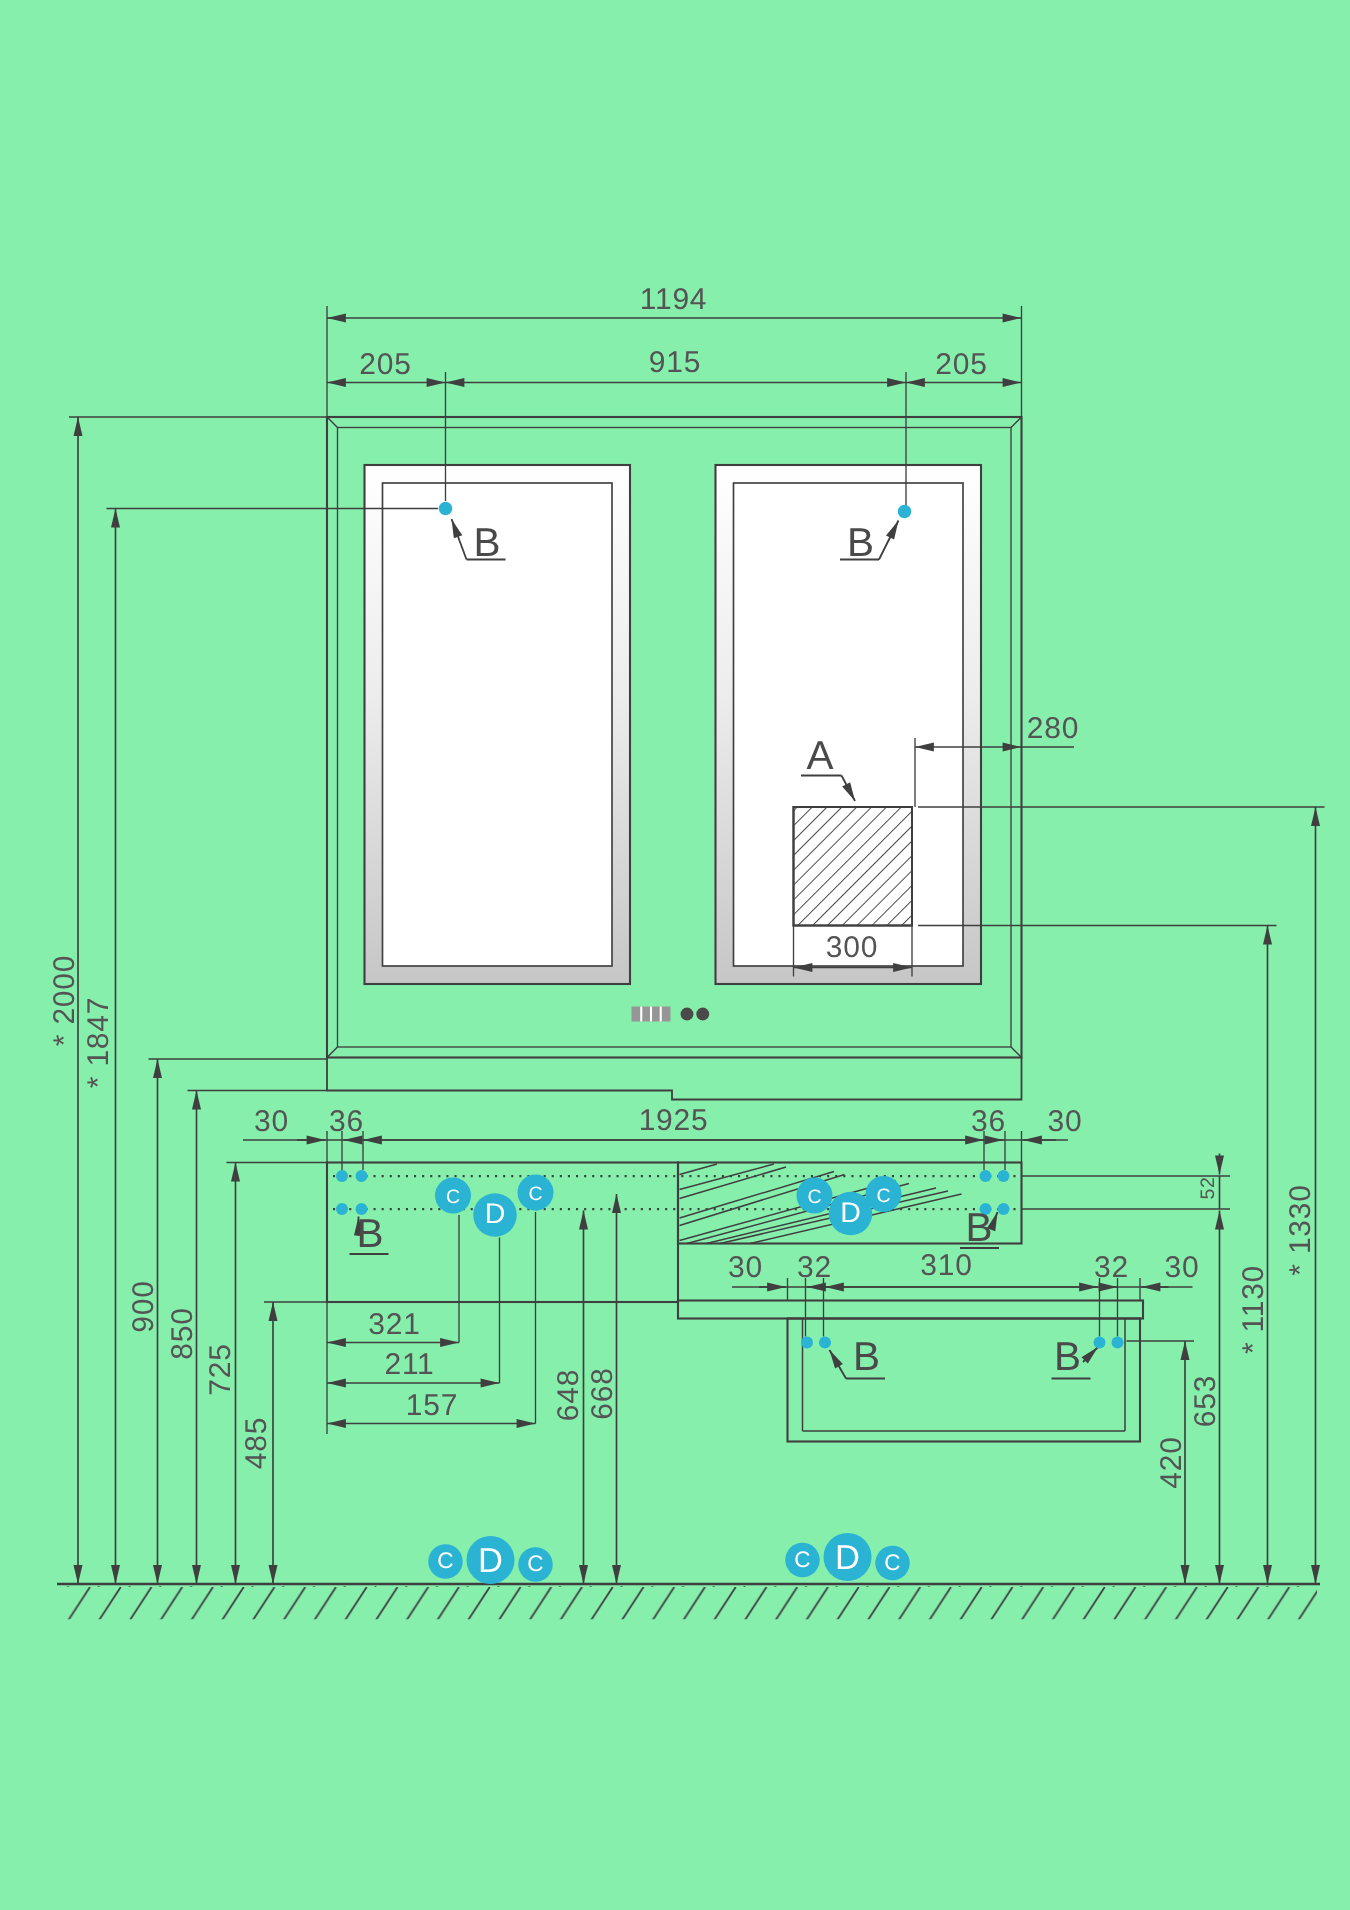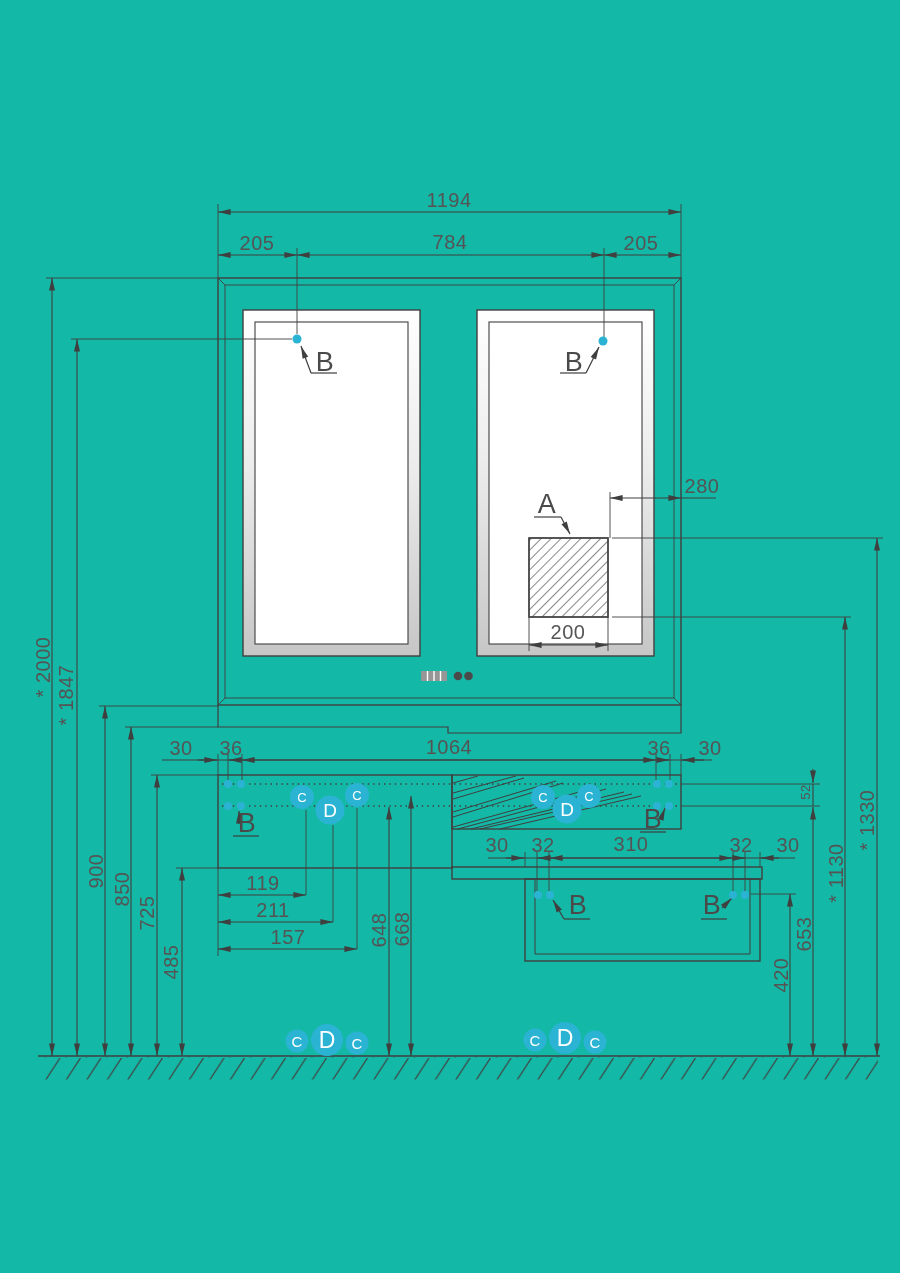--- a/index.html
+++ b/index.html
@@ -1,16 +1,16 @@
 <!DOCTYPE html>
 <html><head>
 <meta charset="utf-8">
 <style>
   html,body{margin:0;padding:0;background:#fff;}
-  #stage{position:relative;width:900px;height:1273px;background:#14b8a6;overflow:hidden;
+  #stage{position:relative;width:900px;height:1273px;background:#86efac;overflow:hidden;
          font-family:"Liberation Sans",sans-serif;color:#545454;}
   #draw{position:absolute;left:0;top:0;}
   .lbl{position:absolute;transform:translate(-50%,-50%);font-size:20px;line-height:1;
        color:#545454;white-space:nowrap;letter-spacing:.5px;}
   .vert{transform:translate(-50%,-50%) rotate(-90deg);}
   .big{font-size:27px;color:#4a4a4a;}
   .sm{font-size:13px;}
   .fit{position:absolute;transform:translate(-50%,-50%);border-radius:50%;
        background:#2bb3d4;display:flex;align-items:center;justify-content:center;
        color:#fff;font-family:"Liberation Sans",sans-serif;line-height:1;}
@@ -219,47 +219,47 @@
         <circle cx="669" cy="806" r="4"></circle>
     <circle cx="538" cy="895" r="4"></circle>
         <circle cx="550" cy="895" r="4"></circle>
     <circle cx="733" cy="895" r="4"></circle>
         <circle cx="745" cy="895" r="4"></circle>
   </g>
 </svg>
 
 <div class="lbl" style="left:449px;top:200px">1194</div>
 <div class="lbl" style="left:257px;top:243px">205</div>
-<div class="lbl" style="left:450px;top:242px">784</div>
+<div class="lbl" style="left:450px;top:242px">915</div>
 <div class="lbl" style="left:641px;top:243px">205</div>
 <div class="lbl" style="left:702px;top:486px">280</div>
-<div class="lbl" style="left:568px;top:632px">200</div>
+<div class="lbl" style="left:568px;top:632px">300</div>
 <div class="lbl big" style="left:547px;top:504px">A</div>
 <div class="lbl big" style="left:325px;top:362px">B</div>
 <div class="lbl big" style="left:574px;top:362px">B</div>
 
 <div class="lbl" style="left:181px;top:748px">30</div>
 <div class="lbl" style="left:231px;top:748px">36</div>
-<div class="lbl" style="left:449px;top:747px">1064</div>
+<div class="lbl" style="left:449px;top:747px">1925</div>
 <div class="lbl" style="left:659px;top:748px">36</div>
 <div class="lbl" style="left:710px;top:748px">30</div>
 
 <div class="lbl big" style="left:247px;top:823px">B</div>
 <div class="lbl big" style="left:653px;top:819px">B</div>
 
 <div class="lbl" style="left:497px;top:845px">30</div>
 <div class="lbl" style="left:543px;top:845px">32</div>
 <div class="lbl" style="left:631px;top:844px">310</div>
 <div class="lbl" style="left:741px;top:845px">32</div>
 <div class="lbl" style="left:788px;top:845px">30</div>
 
 <div class="lbl big" style="left:578px;top:905px">B</div>
 <div class="lbl big" style="left:712px;top:905px">B</div>
 
-<div class="lbl" style="left:263px;top:883px">119</div>
+<div class="lbl" style="left:263px;top:883px">321</div>
 <div class="lbl" style="left:273px;top:910px">211</div>
 <div class="lbl" style="left:288px;top:937px">157</div>
 
 <div class="lbl vert" style="left:43px;top:667px">* 2000</div>
 <div class="lbl vert" style="left:66px;top:695px">* 1847</div>
 <div class="lbl vert" style="left:96px;top:871px">900</div>
 <div class="lbl vert" style="left:122px;top:889px">850</div>
 <div class="lbl vert" style="left:147px;top:913px">725</div>
 <div class="lbl vert" style="left:171px;top:962px">485</div>
 <div class="lbl vert" style="left:379px;top:930px">648</div>

